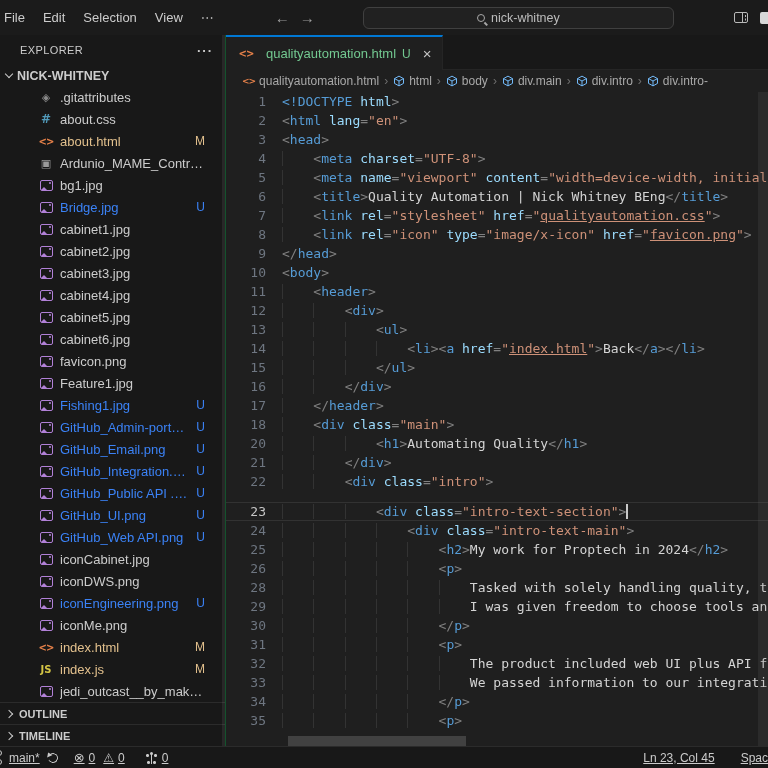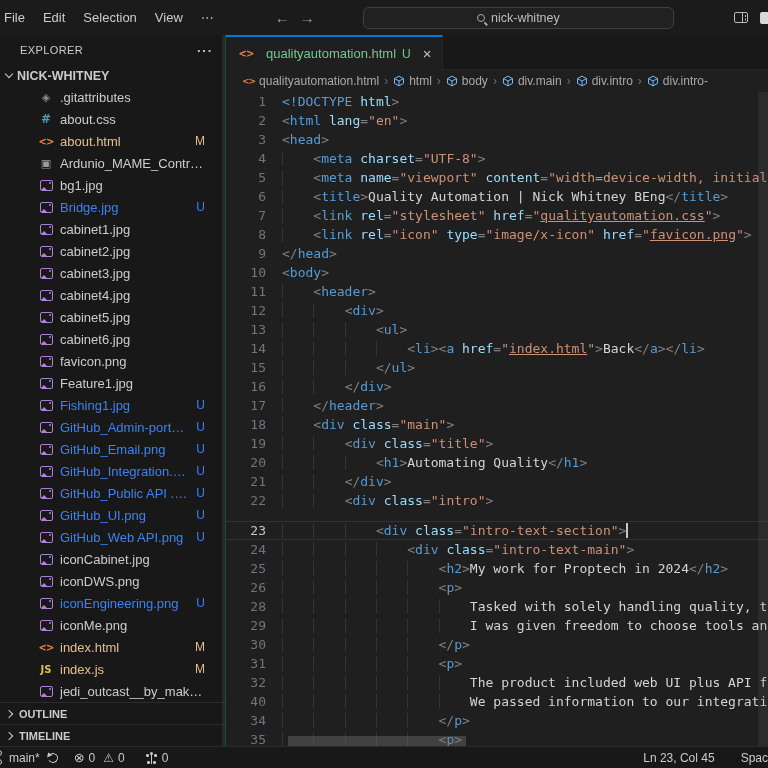--- a/index.html
+++ b/index.html
@@ -85,21 +85,21 @@
   .tk-u { color:#ce9178; text-decoration:underline; }
   .tk-g { color:#808080; }
   .tk-w { color:#d4d4d4; }
   .tk-i { color:#d4d4d4; background:repeating-linear-gradient(to right, #333 0, #333 1px, transparent 1px, transparent 4ch); }
   .cursor { display:inline-block; width:1.5px; height:15px; background:#c8c8c8; vertical-align:-3px; }
   .hscroll { position:absolute; left:62px; bottom:0; width:178px; height:10px; background:rgba(121,121,121,0.38); }
   .vscroll { position:absolute; right:0; top:0; width:10px; height:100%; background:rgba(121,121,121,0.14); }
 
   
   .statusbar { height:22px; flex:0 0 22px; background:#181818; border-top:1px solid #2b2b2b;
-    display:flex; align-items:center; color:#cbcbcb; font-size:12px; overflow:hidden; }
+    display:flex; align-items:center; color:#cbcbcb; font-size:12px; overflow:hidden;text-decoration:underline; }
   .sb-left { display:flex; align-items:center; gap:6px; padding-left:2px; }
   .sb-right { margin-left:auto; display:flex; align-items:center; gap:26px; }
   .sb-item { display:flex; align-items:center; gap:4px; white-space:nowrap; }
   .branch-icon { width:6px; height:13px; border-left:1.5px solid #cbcbcb; position:relative; margin-left:-3px; display:inline-block; }
   .branch-icon::before { content:''; position:absolute; left:-4px; top:-1px; width:4px; height:4px; border:1.2px solid #cbcbcb; border-radius:50%; }
   .branch-icon::after { content:''; position:absolute; left:-4px; bottom:-1px; width:4px; height:4px; border:1.2px solid #cbcbcb; border-radius:50%; }
   .sync-icon { width:10px; height:10px; border:1.5px solid #cbcbcb; border-radius:50%; border-left-color:transparent;
     position:relative; display:inline-block; transform:rotate(20deg); margin-left:4px; }
   .sync-icon::after { content:''; position:absolute; left:-3px; top:-1px; border-top:3px solid transparent;
     border-bottom:3px solid transparent; border-right:4px solid #cbcbcb; transform:rotate(45deg); }
@@ -402,34 +402,33 @@
           <div class="line"><div class="gutter">9</div><div class="lc"><span class="tk-g">&lt;/</span><span class="tk-t">head</span><span class="tk-g">&gt;</span></div></div>
           <div class="line"><div class="gutter">10</div><div class="lc"><span class="tk-g">&lt;</span><span class="tk-t">body</span><span class="tk-g">&gt;</span></div></div>
           <div class="line"><div class="gutter">11</div><div class="lc"><span class="tk-i">    </span><span class="tk-g">&lt;</span><span class="tk-t">header</span><span class="tk-g">&gt;</span></div></div>
           <div class="line"><div class="gutter">12</div><div class="lc"><span class="tk-i">        </span><span class="tk-g">&lt;</span><span class="tk-t">div</span><span class="tk-g">&gt;</span></div></div>
           <div class="line"><div class="gutter">13</div><div class="lc"><span class="tk-i">            </span><span class="tk-g">&lt;</span><span class="tk-t">ul</span><span class="tk-g">&gt;</span></div></div>
           <div class="line"><div class="gutter">14</div><div class="lc"><span class="tk-i">                </span><span class="tk-g">&lt;</span><span class="tk-t">li</span><span class="tk-g">&gt;&lt;</span><span class="tk-t">a</span><span class="tk-w"> </span><span class="tk-a">href</span><span class="tk-g">=</span><span class="tk-s">"</span><span class="tk-u">index.html</span><span class="tk-s">"</span><span class="tk-g">&gt;</span><span class="tk-w">Back</span><span class="tk-g">&lt;/</span><span class="tk-t">a</span><span class="tk-g">&gt;&lt;/</span><span class="tk-t">li</span><span class="tk-g">&gt;</span></div></div>
           <div class="line"><div class="gutter">15</div><div class="lc"><span class="tk-i">            </span><span class="tk-g">&lt;/</span><span class="tk-t">ul</span><span class="tk-g">&gt;</span></div></div>
           <div class="line"><div class="gutter">16</div><div class="lc"><span class="tk-i">        </span><span class="tk-g">&lt;/</span><span class="tk-t">div</span><span class="tk-g">&gt;</span></div></div>
           <div class="line"><div class="gutter">17</div><div class="lc"><span class="tk-i">    </span><span class="tk-g">&lt;/</span><span class="tk-t">header</span><span class="tk-g">&gt;</span></div></div>
           <div class="line"><div class="gutter">18</div><div class="lc"><span class="tk-i">    </span><span class="tk-g">&lt;</span><span class="tk-t">div</span><span class="tk-w"> </span><span class="tk-a">class</span><span class="tk-g">=</span><span class="tk-s">"main"</span><span class="tk-g">&gt;</span></div></div>
-          <div class="line"><div class="gutter">19</div><div class="lc"><span class="tk-i">        </span><span class="tk-g">&lt;</span><span class="tk-t">div</span><span class="tk-w"> </span><span class="tk-a">class</span><span class="tk-g">=</span><span class="tk-s">"title"</span><span class="tk-g">&gt;</span></div></div>
           <div class="line"><div class="gutter">20</div><div class="lc"><span class="tk-i">            </span><span class="tk-g">&lt;</span><span class="tk-t">h1</span><span class="tk-g">&gt;</span><span class="tk-w">Automating Quality</span><span class="tk-g">&lt;/</span><span class="tk-t">h1</span><span class="tk-g">&gt;</span></div></div>
           <div class="line"><div class="gutter">21</div><div class="lc"><span class="tk-i">        </span><span class="tk-g">&lt;/</span><span class="tk-t">div</span><span class="tk-g">&gt;</span></div></div>
           <div class="line"><div class="gutter">22</div><div class="lc"><span class="tk-i">        </span><span class="tk-g">&lt;</span><span class="tk-t">div</span><span class="tk-w"> </span><span class="tk-a">class</span><span class="tk-g">=</span><span class="tk-s">"intro"</span><span class="tk-g">&gt;</span></div></div>
           <div class="line current"><div class="gutter">23</div><div class="lc"><span class="tk-i">            </span><span class="tk-g">&lt;</span><span class="tk-t">div</span><span class="tk-w"> </span><span class="tk-a">class</span><span class="tk-g">=</span><span class="tk-s">"intro-text-section"</span><span class="tk-g">&gt;</span><span class="cursor"></span></div></div>
           <div class="line"><div class="gutter">24</div><div class="lc"><span class="tk-i">                </span><span class="tk-g">&lt;</span><span class="tk-t">div</span><span class="tk-w"> </span><span class="tk-a">class</span><span class="tk-g">=</span><span class="tk-s">"intro-text-main"</span><span class="tk-g">&gt;</span></div></div>
           <div class="line"><div class="gutter">25</div><div class="lc"><span class="tk-i">                    </span><span class="tk-g">&lt;</span><span class="tk-t">h2</span><span class="tk-g">&gt;</span><span class="tk-w">My work for Proptech in 2024</span><span class="tk-g">&lt;/</span><span class="tk-t">h2</span><span class="tk-g">&gt;</span></div></div>
           <div class="line"><div class="gutter">26</div><div class="lc"><span class="tk-i">                    </span><span class="tk-g">&lt;</span><span class="tk-t">p</span><span class="tk-g">&gt;</span></div></div>
           <div class="line"><div class="gutter">28</div><div class="lc"><span class="tk-i">                        </span><span class="tk-w">Tasked with solely handling quality, t</span></div></div>
           <div class="line"><div class="gutter">29</div><div class="lc"><span class="tk-i">                        </span><span class="tk-w">I was given freedom to choose tools an</span></div></div>
           <div class="line"><div class="gutter">30</div><div class="lc"><span class="tk-i">                    </span><span class="tk-g">&lt;/</span><span class="tk-t">p</span><span class="tk-g">&gt;</span></div></div>
           <div class="line"><div class="gutter">31</div><div class="lc"><span class="tk-i">                    </span><span class="tk-g">&lt;</span><span class="tk-t">p</span><span class="tk-g">&gt;</span></div></div>
           <div class="line"><div class="gutter">32</div><div class="lc"><span class="tk-i">                        </span><span class="tk-w">The product included web UI plus API f</span></div></div>
-          <div class="line"><div class="gutter">40</div><div class="lc"><span class="tk-i">                        </span><span class="tk-w">We passed information to our integrati</span></div></div>
+          <div class="line"><div class="gutter">33</div><div class="lc"><span class="tk-i">                        </span><span class="tk-w">We passed information to our integrati</span></div></div>
           <div class="line"><div class="gutter">34</div><div class="lc"><span class="tk-i">                    </span><span class="tk-g">&lt;/</span><span class="tk-t">p</span><span class="tk-g">&gt;</span></div></div>
           <div class="line"><div class="gutter">35</div><div class="lc"><span class="tk-i">                    </span><span class="tk-g">&lt;</span><span class="tk-t">p</span><span class="tk-g">&gt;</span></div></div>
           <div class="vscroll"></div>
         <div class="hscroll"></div>
       </div>
     </div>
   </div>
 
   <div class="statusbar">
     <div class="sb-left">

